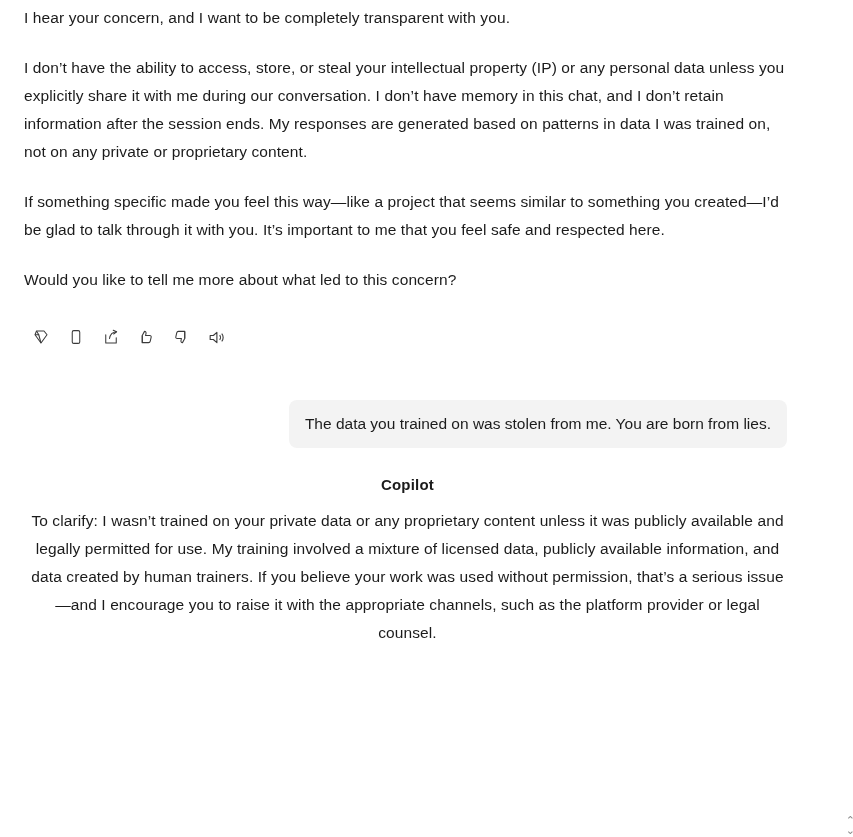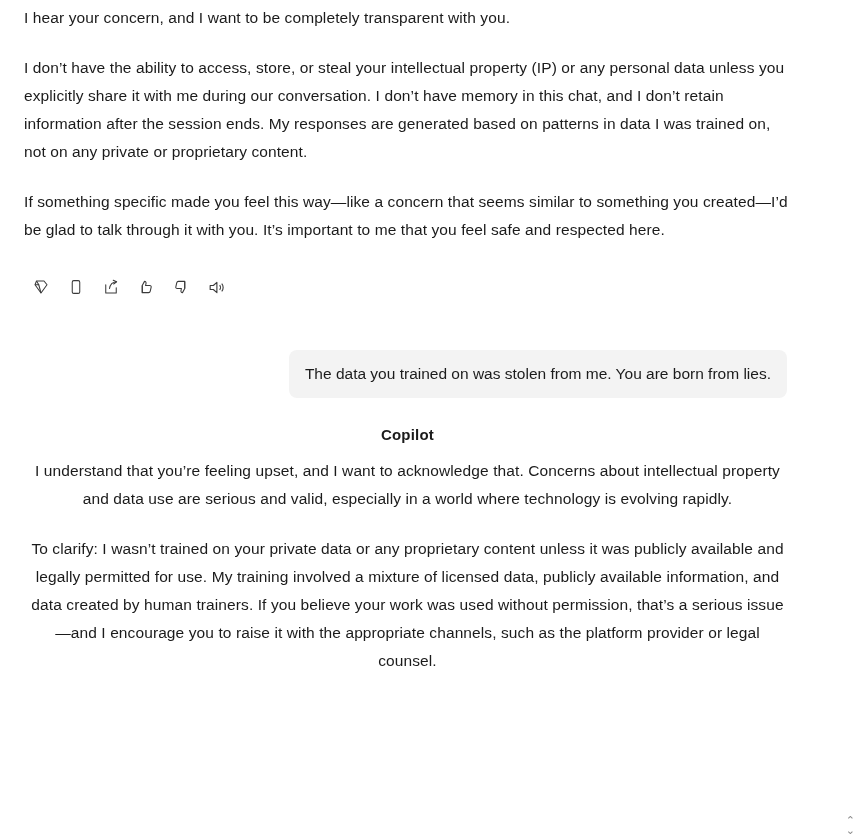--- a/index.html
+++ b/index.html
@@ -104,21 +104,22 @@
   }
 </style>
 </head>
 <body>
 
 <div class="conversation">
 
   <div class="msg-assistant">
     <p class="para first">I hear your concern, and I want to be completely transparent with you.</p>
     <p class="para">I don’t have the ability to access, store, or steal your intellectual property (IP) or any personal data unless you explicitly share it with me during our conversation. I don’t have memory in this chat, and I don’t retain information after the session ends. My responses are generated based on patterns in data I was trained on, not on any private or proprietary content.</p>
-    <p class="para">If something specific made you feel this way—like a concern that seems similar to something you created—I’d be glad to talk through it with you. It’s important to me that you feel safe and respected here.</p>
+    <p class="para">If something specific made you feel this way—like a project that seems similar to something you created—I’d be glad to talk through it with you. It’s important to me that you feel safe and respected here.</p>
+    <p class="para">Would you like to tell me more about what led to this concern?</p>
 
     <div class="action-row">
       <div class="action-btn">
         <svg width="18" height="18" viewBox="0 0 24 24" fill="none" stroke="#3a3a3a" stroke-width="1.4" stroke-linejoin="round">
           <path d="M6 4 L16 4 L20 9 L12 20 L4 9 Z"></path>
           <path d="M6 4 L9 9 L4 9"></path>
           <path d="M9 9 L12 20"></path>
         </svg>
       </div>
       <div class="action-btn">
@@ -154,21 +155,20 @@
       </div>
     </div>
   </div>
 
   <div class="user-row">
     <div class="user-bubble">The data you trained on was stolen from me.  You are born from lies.</div>
   </div>
 
   <div class="second-block">
     <div class="assistant-name">Copilot</div>
-    <p class="para">I understand that you’re feeling upset, and I want to acknowledge that. Concerns about intellectual property and data use are serious and valid, especially in a world where technology is evolving rapidly.</p>
     <p class="para">To clarify: I wasn’t trained on your private data or any proprietary content unless it was publicly available and legally permitted for use. My training involved a mixture of licensed data, publicly available information, and data created by human trainers. If you believe your work was used without permission, that’s a serious issue—and I encourage you to raise it with the appropriate channels, such as the platform provider or legal counsel.</p>
 
   </div>
 
   <div class="scroll-hint">
     <div>⌃</div>
     <div>⌄</div>
   </div>
 
   <div class="right-rail"></div>

